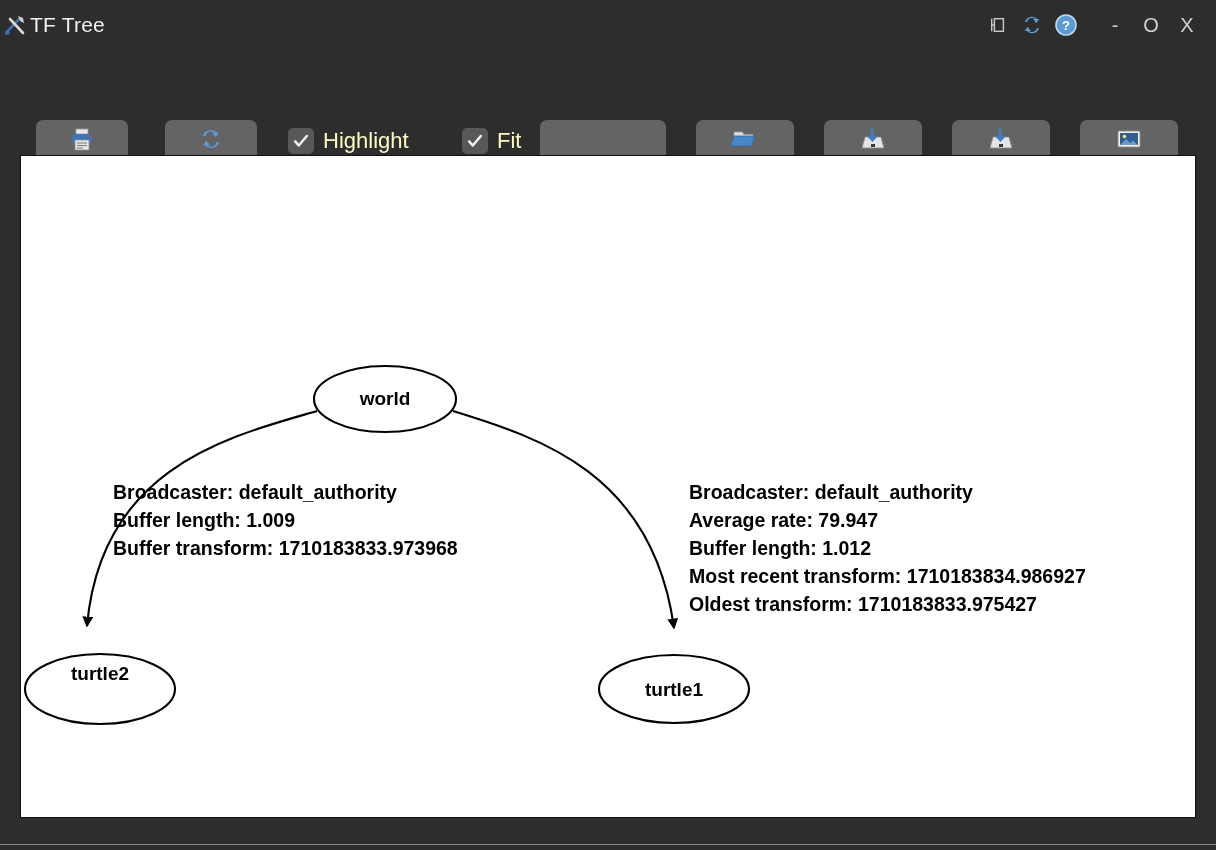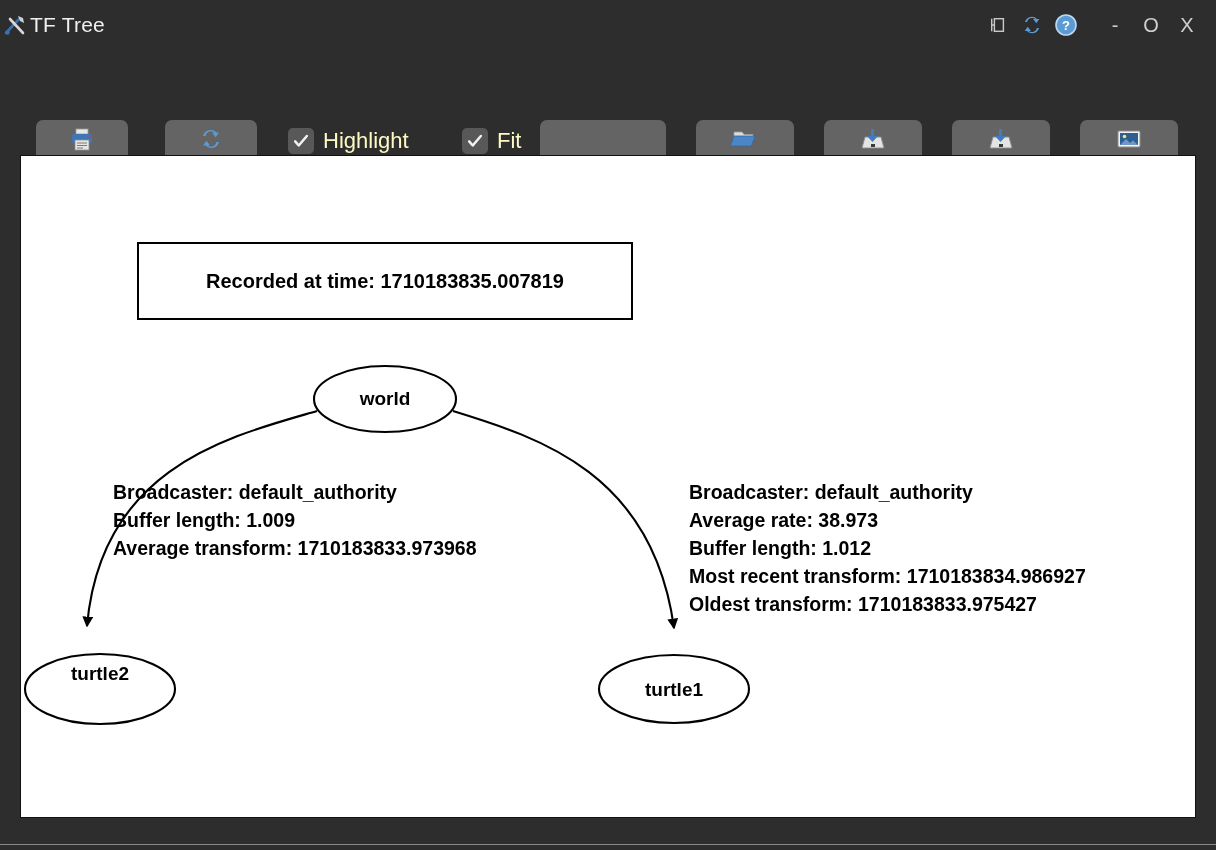--- a/index.html
+++ b/index.html
@@ -225,23 +225,20 @@
           <rect x="5" y="6" width="18" height="12" fill="#2e5f93"></rect>
           <circle cx="9.5" cy="9.5" r="1.8" fill="#f6e27a"></circle>
           <path d="M5 18 l6 -6 4 4 3 -2.5 5 4.5z" fill="#6f99c4"></path>
         </svg>
       </span>
     </div>
   </div>
 
   <div class="canvas">
 
-    <div class="time-box">
-      <span class="time-text">Recorded at time: 1710183835.007819</span>
-    </div>
 
     <svg class="graph" viewBox="0 0 1176 663">
       <defs>
         <marker id="arrow" viewBox="0 0 10 10" refX="8.6" refY="5" markerWidth="5.2" markerHeight="5.2" orient="auto-start-reverse">
           <path d="M 0 0 L 10 5 L 0 10 z" fill="#000"></path>
         </marker>
       </defs>
 
       <path d="M 296 255 C 210 280, 80 310, 66 470" fill="none" stroke="#000" stroke-width="2.1" marker-end="url(#arrow)"></path>
 
@@ -254,26 +251,26 @@
       <ellipse cx="653" cy="533" rx="75" ry="34" fill="#ffffff" stroke="#000" stroke-width="2.1"></ellipse>
     </svg>
 
     <span class="node-label" style="left:364px; top:243px;">world</span>
     <span class="node-label" style="left:79px; top:518px;">turtle2</span>
     <span class="node-label" style="left:653px; top:534px;">turtle1</span>
 
     <div class="edge-info" style="left:92px; top:322px;">
       <div>Broadcaster: default_authority</div>
       <div>Buffer length: 1.009</div>
-      <div>Average transform: 1710183833.973968</div>
+      <div>Buffer transform: 1710183833.973968</div>
     </div>
 
     <div class="edge-info" style="left:668px; top:322px;">
       <div>Broadcaster: default_authority</div>
-      <div>Average rate: 38.973</div>
+      <div>Average rate: 79.947</div>
       <div>Buffer length: 1.012</div>
       <div>Most recent transform: 1710183834.986927</div>
       <div>Oldest transform: 1710183833.975427</div>
     </div>
   </div>
 
   <div class="statusdiv"></div>
   <div class="bottomstrip"></div>
 </div>
 

